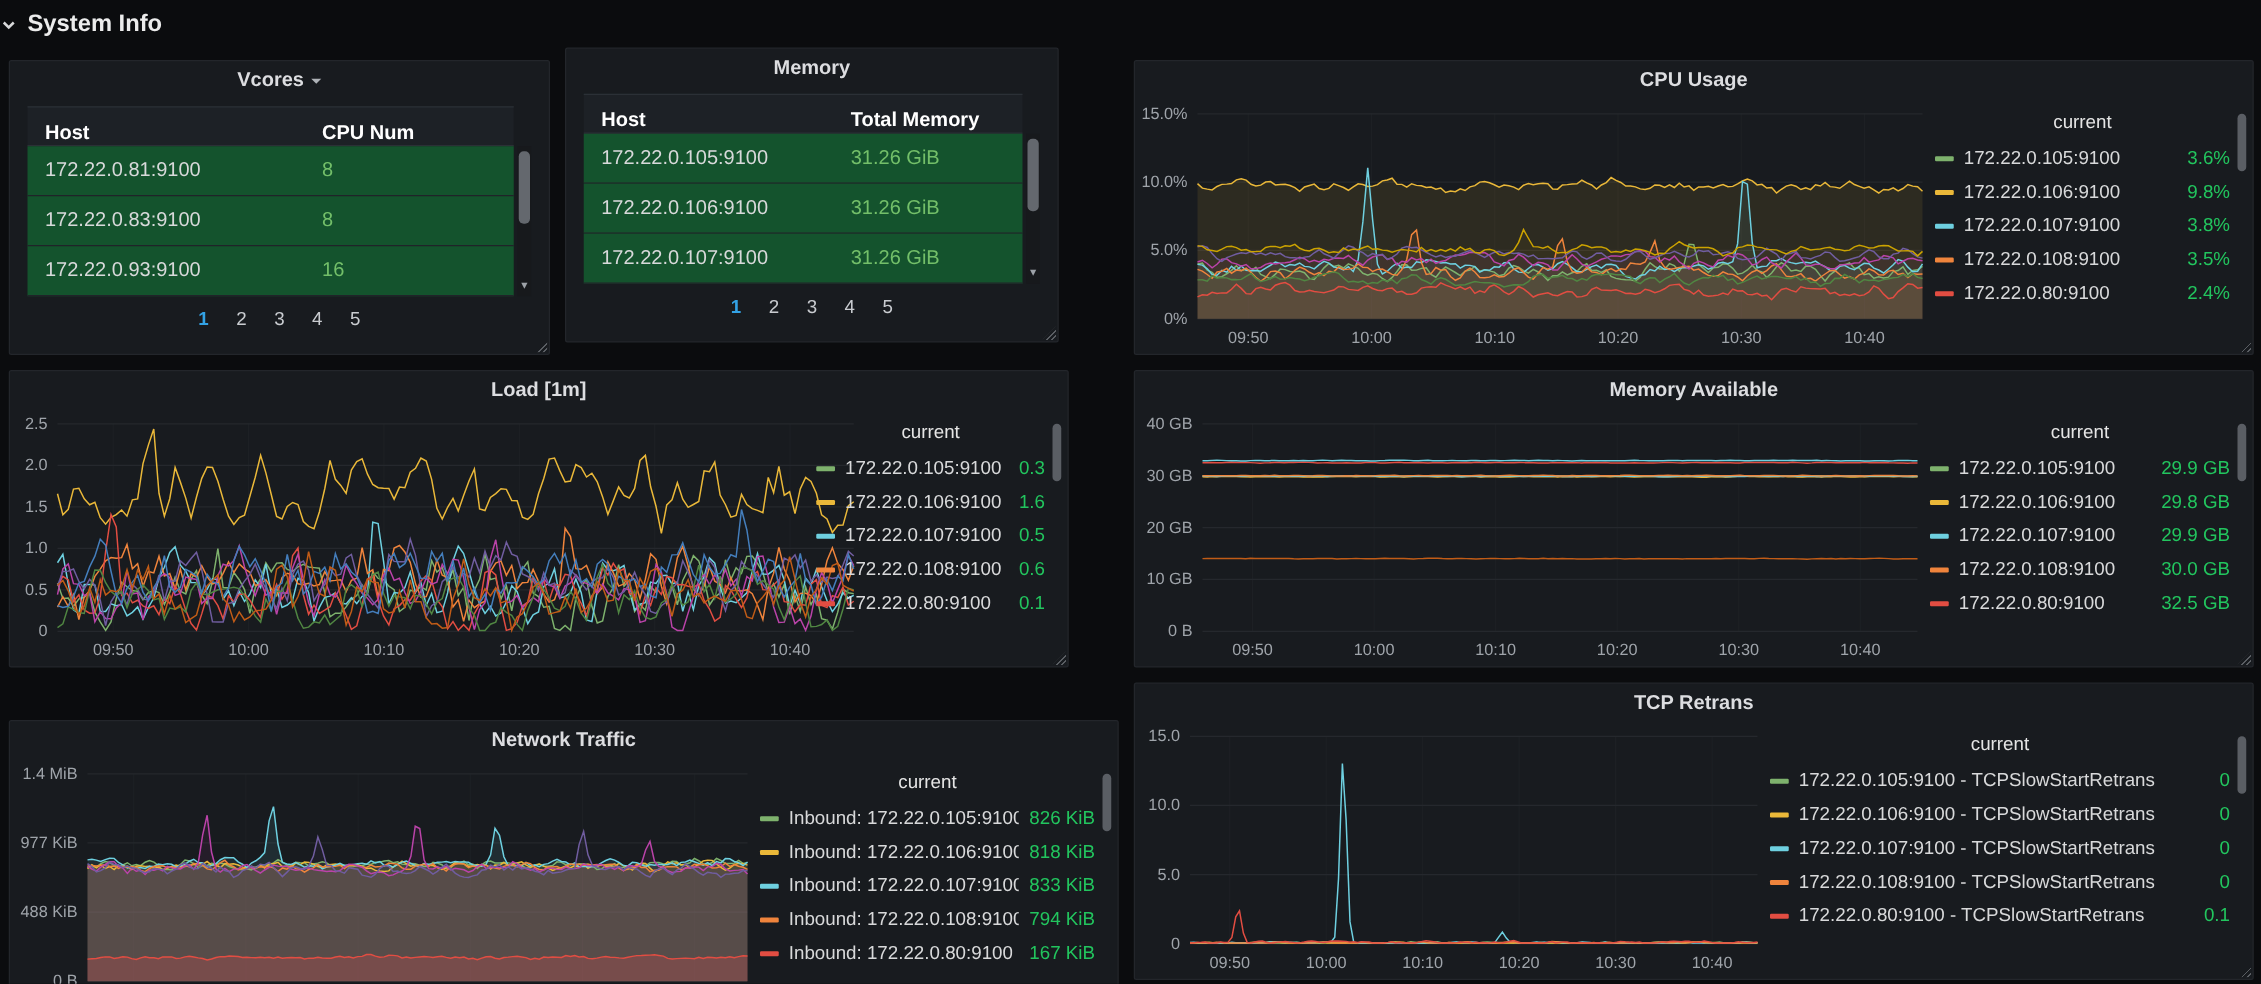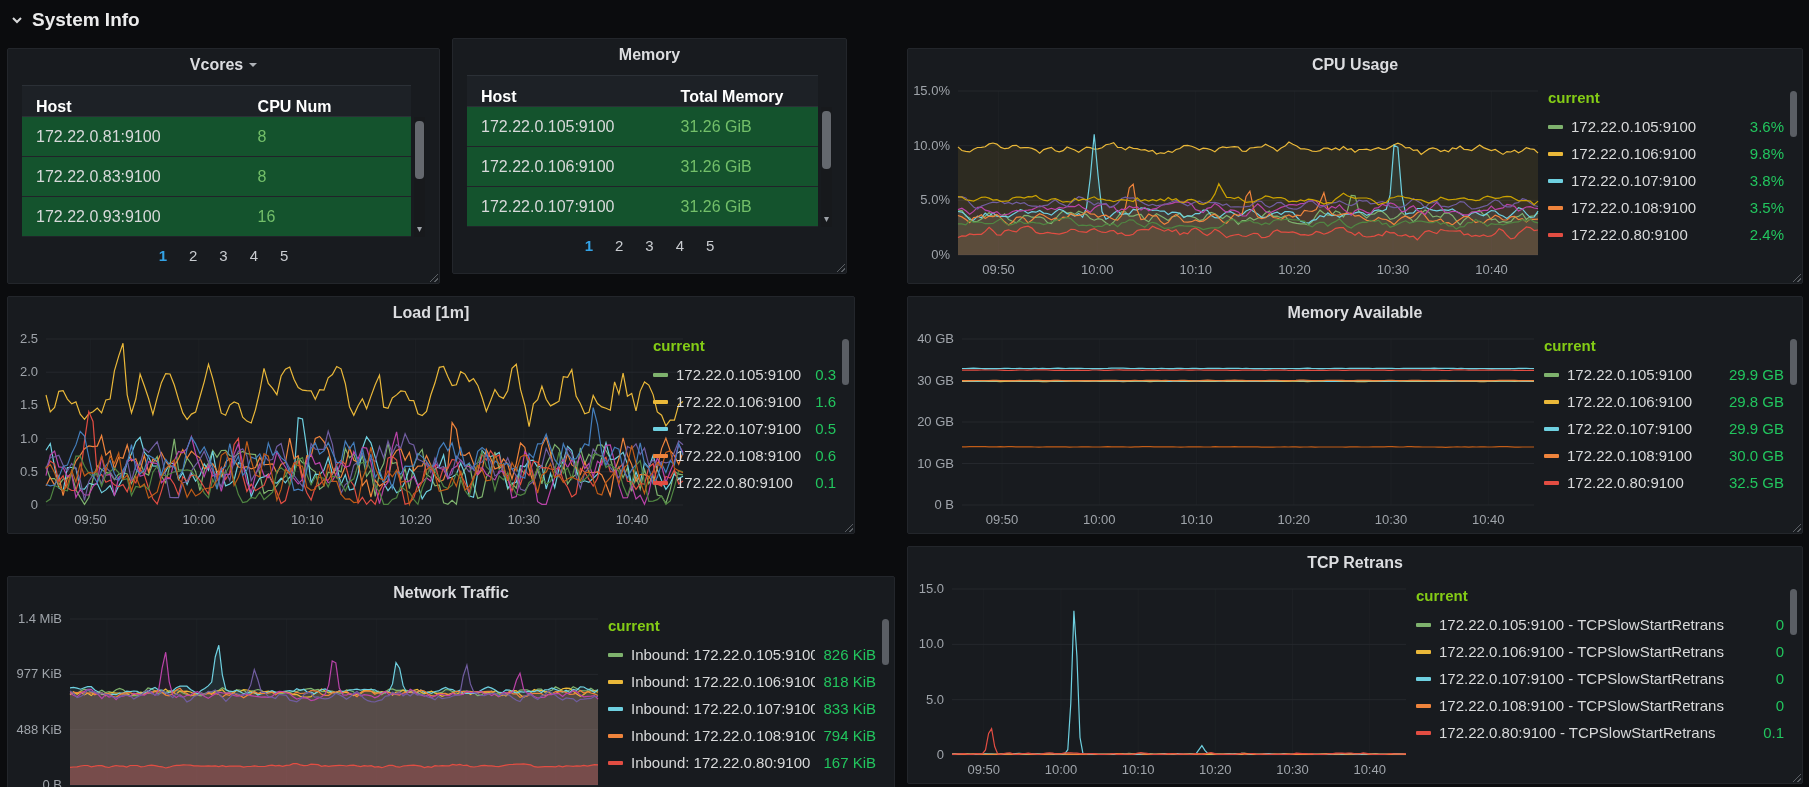--- a/index.html
+++ b/index.html
@@ -1,30 +1,30 @@
 <!DOCTYPE html>
 <html><head>
 <meta charset="utf-8">
 <style>
   *{box-sizing:border-box;margin:0;padding:0}
   html,body{background:#0b0c0e}
   body{width:1809px;height:787px;overflow:hidden;font-family:"Liberation Sans",sans-serif;color:#d8d9da;position:relative}
   .dashboard{position:relative;width:1809px;height:787px}
-  .row-header{position:absolute;top:0;left:0;right:0;height:40px;display:flex;align-items:center;padding-left:10px;gap:8px;cursor:pointer}
+  .row-header{position:absolute;top:0;left:0;right:0;height:40px;display:flex;align-items:center;gap:8px;cursor:pointer}
   .row-title{font-size:19px;font-weight:700;color:#ececec}
   .chev{display:flex;align-items:center}
   .panel{position:absolute;background:#181b1f;border:1px solid #23262b;border-radius:2px}
   .panel-title{height:32px;display:flex;align-items:center;justify-content:center;gap:6px;font-size:16px;font-weight:700;color:#dcdde0;cursor:pointer}
   .title-caret{width:0;height:0;border:4px solid transparent;border-top-color:#aeb2b7;transform:translateY(2px)}
   .panel-body{position:absolute;top:32px;left:0;right:0;bottom:0}
   .chart-body{display:flex}
   .plot{flex:1 1 auto;min-width:0;position:relative}
   .plot svg{position:absolute;top:0;left:0}
   .legend{flex:0 0 auto;position:relative;padding:8px 18px 0 4px;overflow:hidden;font-size:15px}
-  .legend-head{text-align:left;color:#84cc16;font-weight:700;height:24px;cursor:pointer}
+  .legend-head{text-align:center;color:#e5e5e5;font-weight:400;height:24px;cursor:pointer}
   .lrow{display:flex;align-items:center;height:27px;gap:8px;cursor:pointer;white-space:nowrap}
   .lmark{flex:0 0 15px;height:4px;border-radius:1px}
   .lname{color:#d8d9da;overflow:hidden}
   .lval{margin-left:auto;text-align:right;color:#22c55e}
   .lscroll{position:absolute;right:5px;top:10px;width:7px;height:46px;background:#5a5e64;border-radius:4px;cursor:pointer}
   
   .table-wrap{position:relative;margin:4px 14px 0 14px;padding-right:14px}
   .thead{display:flex;height:32px;align-items:flex-end;background:#1d2126;border-top:1px solid #2b3036;border-bottom:1px solid #2b3036;font-size:16px;font-weight:700;color:#ffffff}
   .trow{display:flex;height:40px;align-items:center;font-size:16px;border-bottom:1px solid #202329;background:#14532d}
   .tcell{overflow:hidden;white-space:nowrap}

